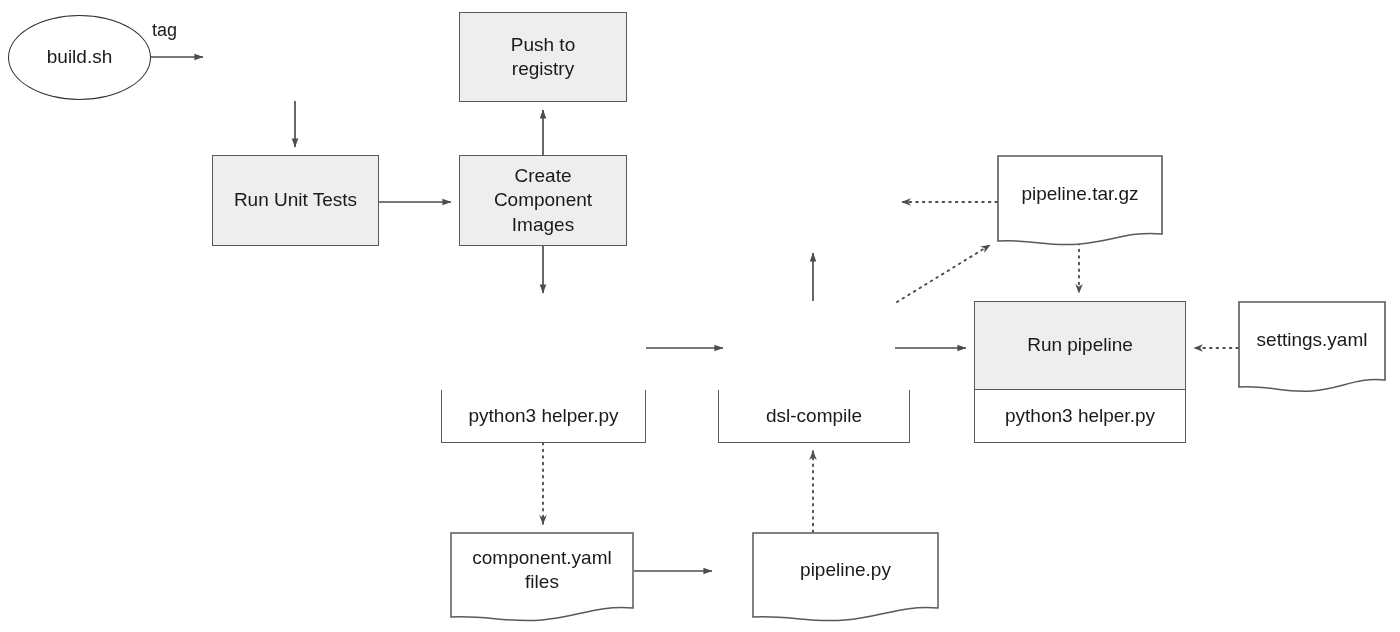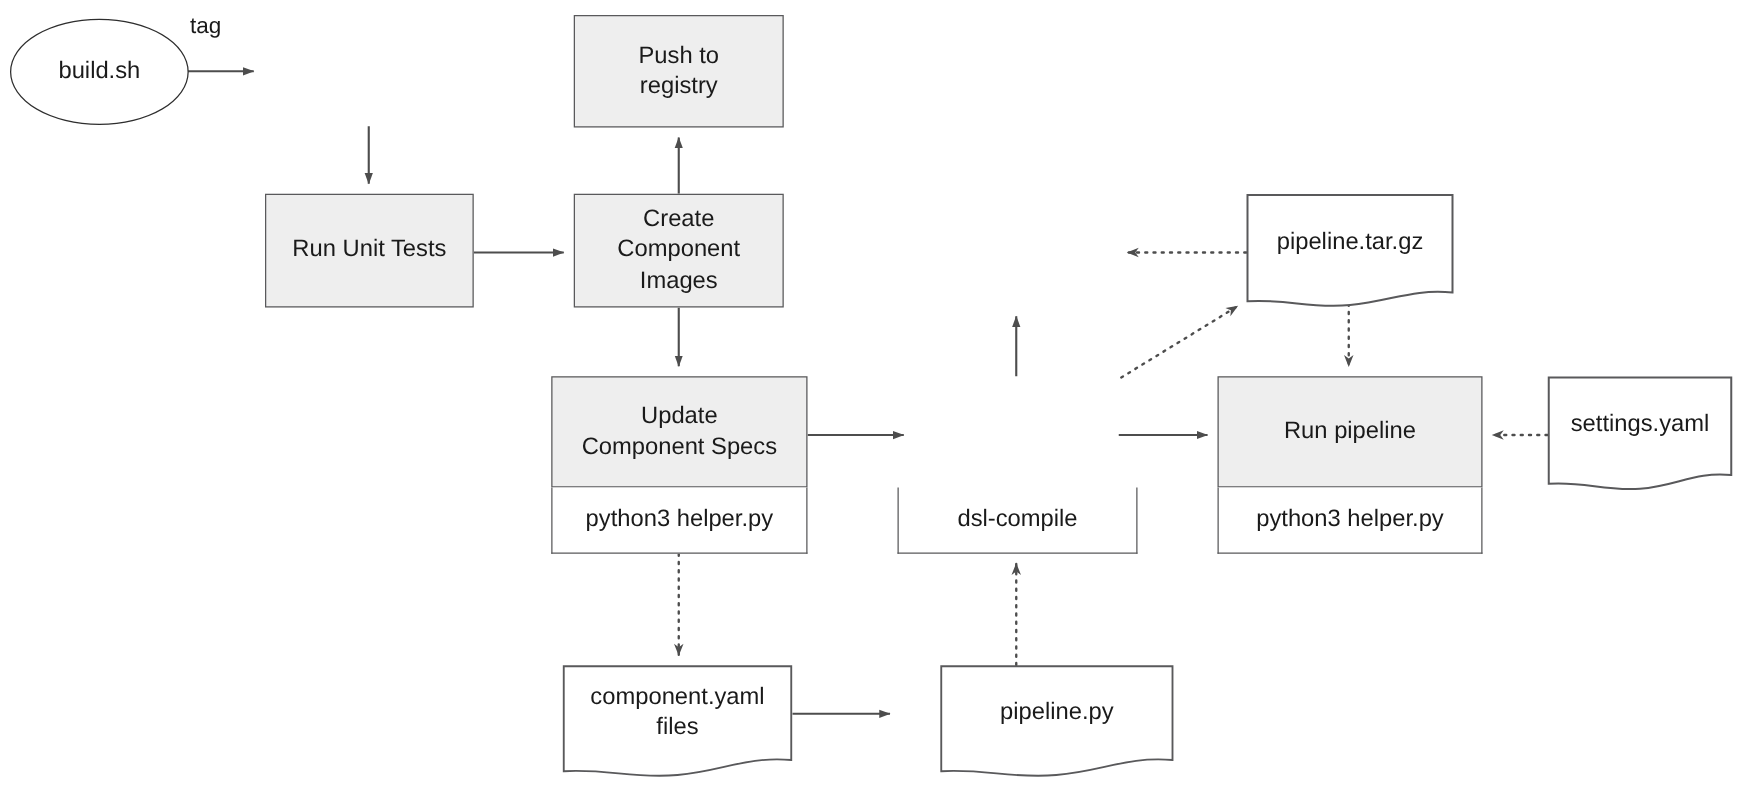--- a/index.html
+++ b/index.html
@@ -121,21 +121,21 @@
       <path d="M897,302 L990,245" marker-end="url(#arrow-open)"></path>
 
       <path d="M997,202 L902,202" marker-end="url(#arrow-open)"></path>
 
       <path d="M1079,243 L1079,293" marker-end="url(#arrow-open)"></path>
 
       <path d="M1238,348 L1194,348" marker-end="url(#arrow-open)"></path>
     </g>
   </svg>
 
-  <div class="edge-label" style="left:152px; top:10px;">tag</div>
+  <div class="edge-label" style="left:152px; top:20px;">tag</div>
 
   <div class="node ellipse" style="left:8px; top:15px; width:143px; height:85px;text-align:center;">build.sh</div>
 
 
   <div class="node proc-head" style="left:459px; top:12px; width:168px; height:90px;">Push to
 registry</div>
 
   <div class="node proc-head" style="left:212px; top:155px; width:167px; height:91px;">Run Unit Tests</div>
 
   <div class="node proc-head" style="left:459px; top:155px; width:168px; height:91px;">Create
@@ -143,22 +143,20 @@
 Images</div>
 
 
   <div class="node doc" style="left:997px; top:155px; width:166px; height:92px;">
     <svg class="doc-svg" width="166" height="92" viewBox="0 0 166 92">
       <path d="M1,1 L165,1 L165,79 C132,76 116,86 83,89 C50,92 34,84 1,86 Z" fill="#ffffff" stroke="#59595b" stroke-width="1.6"></path>
     </svg>
     <div class="doc-label node" style="position:relative; height:auto;">pipeline.tar.gz</div>
   </div>
 
-  <div class="node proc-head" style="left:441px; top:301px; width:205px; height:89px;">Update
-Component Specs</div>
   <div class="node proc-cmd" style="left:441px; top:390px; width:205px; height:53px;">python3 helper.py</div>
 
   <div class="node proc-cmd" style="left:694px; top:390px; width:192px; height:53px;margin-left:24px;">dsl-compile</div>
 
   <div class="node proc-head" style="left:974px; top:301px; width:212px; height:89px;">Run pipeline</div>
   <div class="node proc-cmd" style="left:974px; top:390px; width:212px; height:53px;">python3 helper.py</div>
 
   <div class="node doc" style="left:1238px; top:301px; width:148px; height:92px;">
     <svg class="doc-svg" width="148" height="92" viewBox="0 0 148 92">
       <path d="M1,1 L147,1 L147,79 C118,76 103,88 74,90 C45,92 30,84 1,86 Z" fill="#ffffff" stroke="#59595b" stroke-width="1.6"></path>

